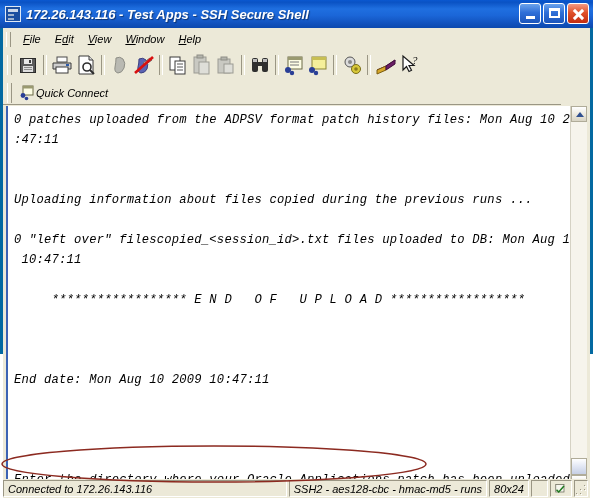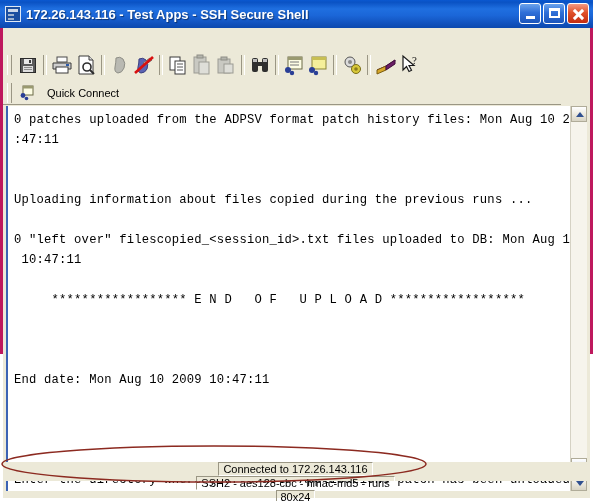--- a/index.html
+++ b/index.html
@@ -3,22 +3,23 @@
 <meta charset="utf-8">
 <style>
   html,body{margin:0;padding:0;background:#ffffff;}
   body{
     width:593px;height:501px;overflow:hidden;
     font-family:"Liberation Sans", sans-serif;
     -webkit-font-smoothing:none;
   }
   .window{
     position:relative;width:593px;height:354px;box-sizing:border-box;
-    background:#be185d;
+    background:#0369a1;
     border:0;
+    font-style:italic;
   }
   
   .titlebar{
     position:absolute;left:0;top:0;width:593px;height:28px;
     background:linear-gradient(to bottom,#0a58d0 0%,#0a52c4 8%,#1f6fe0 32%,#1b66d8 55%,#1253bf 82%,#0c49ae 100%);
     display:flex;align-items:center;
   }
   .title-icon{
     width:16px;height:16px;margin-left:5px;margin-right:5px;position:relative;flex:none;
     background:#1b4fa0;border:1px solid #dfe9f6;box-sizing:border-box;
@@ -87,21 +88,21 @@
   .tsep{width:2px;height:20px;margin:0 3px;flex:none;
     border-left:1px solid #9a9684;border-right:1px solid #ffffff;}
 
   
   .connectbar{
     position:absolute;left:0;top:52px;width:587px;height:25px;background:#ece9d8;
     display:flex;align-items:center;
   }
   .cb-inner{display:flex;align-items:center;height:22px;}
   .cbtn{display:flex;align-items:center;height:22px;padding:0 6px 0 3px;font-size:11px;color:#000;}
-  .cbtn .lbl{margin-left:12px;white-space:nowrap;}
+  .cbtn .lbl{margin-left:1px;white-space:nowrap;}
   .cb-edge{
     position:absolute;left:0;top:24px;width:558px;height:1px;border-top:1px solid #9a9684;
   }
 
   
   .termwrap{
     position:absolute;left:0;top:78px;width:587px;height:392px;box-sizing:border-box;
   }
   .term{
     position:absolute;left:3px;top:0;width:564px;height:385px;
@@ -134,22 +135,22 @@
   .sb-btn.down .ar{border-top:5px solid #30508f;}
   .sb-thumb{
     position:absolute;left:0;width:16px;height:17px;bottom:16px;box-sizing:border-box;
     background:linear-gradient(to bottom,#ffffff 0%,#e4e9f5 45%,#c6cfe4 100%);
     border:1px solid #b0ac99;
   }
   .sb-track{position:absolute;left:0;top:16px;right:0;bottom:33px;background:#f6f4ec;}
 
   
   .statusbar{
-    position:absolute;left:0;bottom:17px;width:587px;height:19px;background:#ece9d8;
-    display:flex;align-items:center;flex-direction:column;
+    position:absolute;left:0;bottom:0;width:587px;height:19px;background:#ece9d8;
+    display:flex;align-items:center;
   }
   .sb-cell{
     height:17px;display:flex;align-items:center;font-size:11px;color:#000;
     border:1px solid;border-color:#9a9684 #ffffff #ffffff #9a9684;
     box-sizing:border-box;padding:0 4px;white-space:nowrap;margin-right:2px;
   }
   .sb-cell.grow{flex:1 1 auto;min-width:0;}
   .sb-icon{width:22px;position:relative;justify-content:center;}
   .sb-blank{width:17px;}
   .resizer{
@@ -186,20 +187,28 @@
           <span class="g"></span>
         </div>
       <div class="wbtn close">
           <span class="g"></span>
         </div>
     </div>
   </div>
 
   <div class="client">
 
+    <div class="menubar">
+      <span class="grip"></span>
+      <span class="menu-item"><u>F</u>ile</span>
+      <span class="menu-item">E<u>d</u>it</span>
+      <span class="menu-item"><u>V</u>iew</span>
+      <span class="menu-item"><u>W</u>indow</span>
+      <span class="menu-item"><u>H</u>elp</span>
+    </div>
 
     <div class="toolbar">
       <span class="tgrip"></span>
 
       <div class="tbtn">
         <svg width="24" height="24" viewBox="0 0 24 24">
           <rect x="4" y="5" width="16" height="15" fill="#2b2b2b"></rect>
           <rect x="5" y="6" width="14" height="13" fill="#5a5a5a"></rect>
           <rect x="8" y="6" width="8" height="5" fill="#e8e8e8"></rect>
           <rect x="13" y="7" width="2" height="3" fill="#3a3a3a"></rect>

